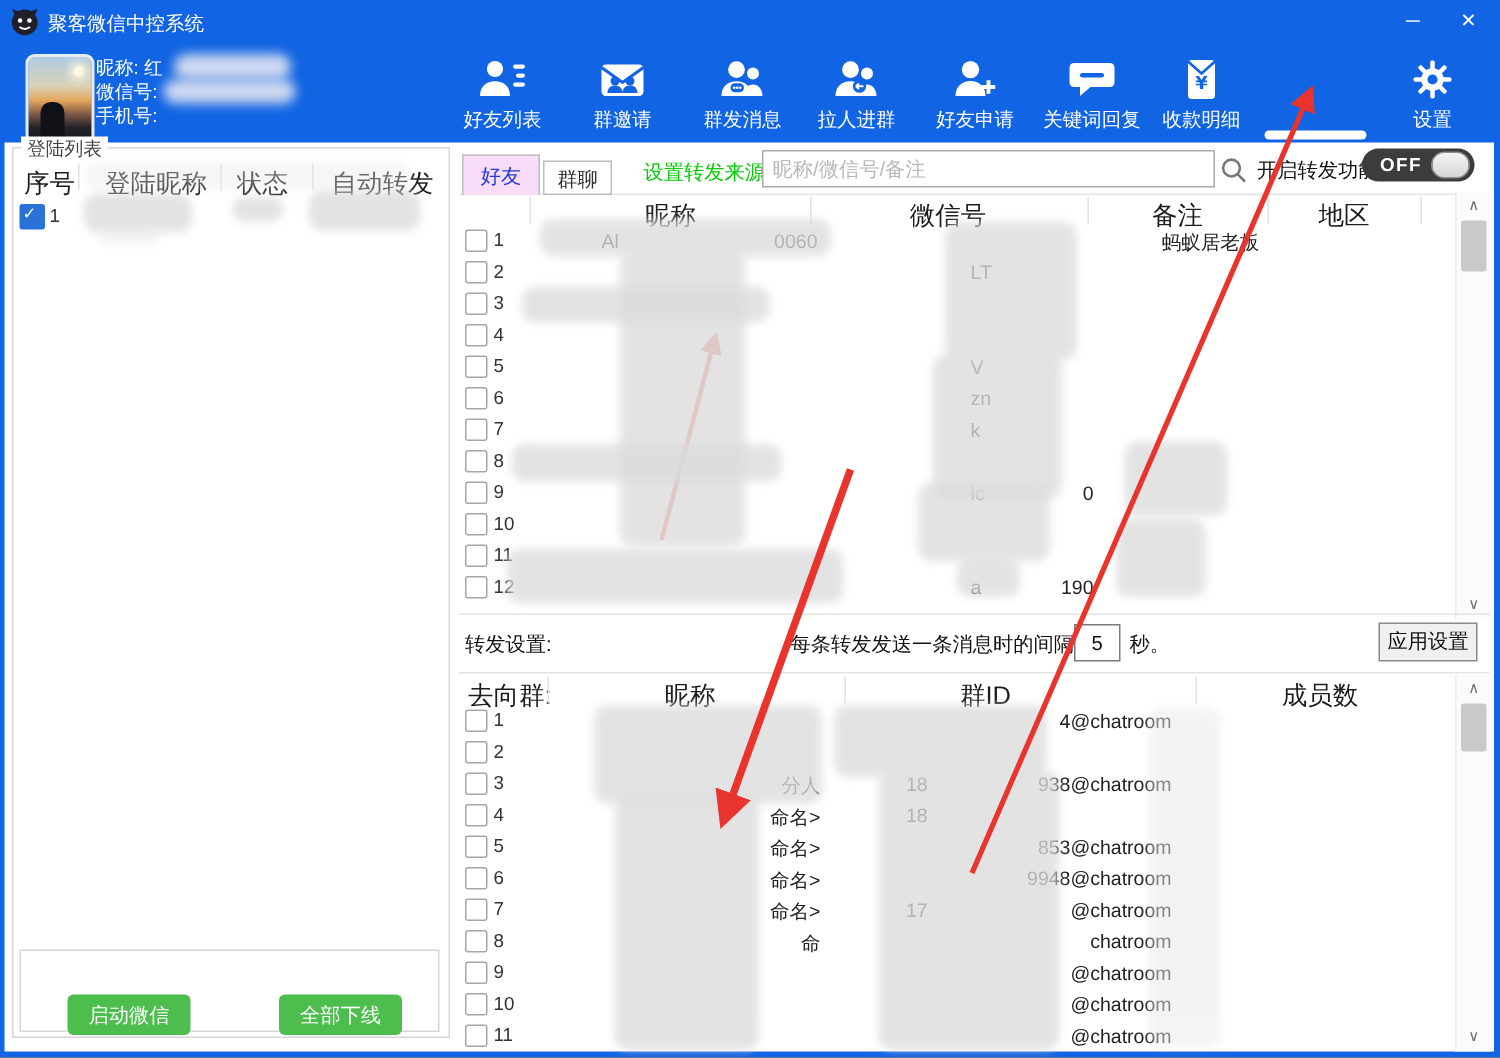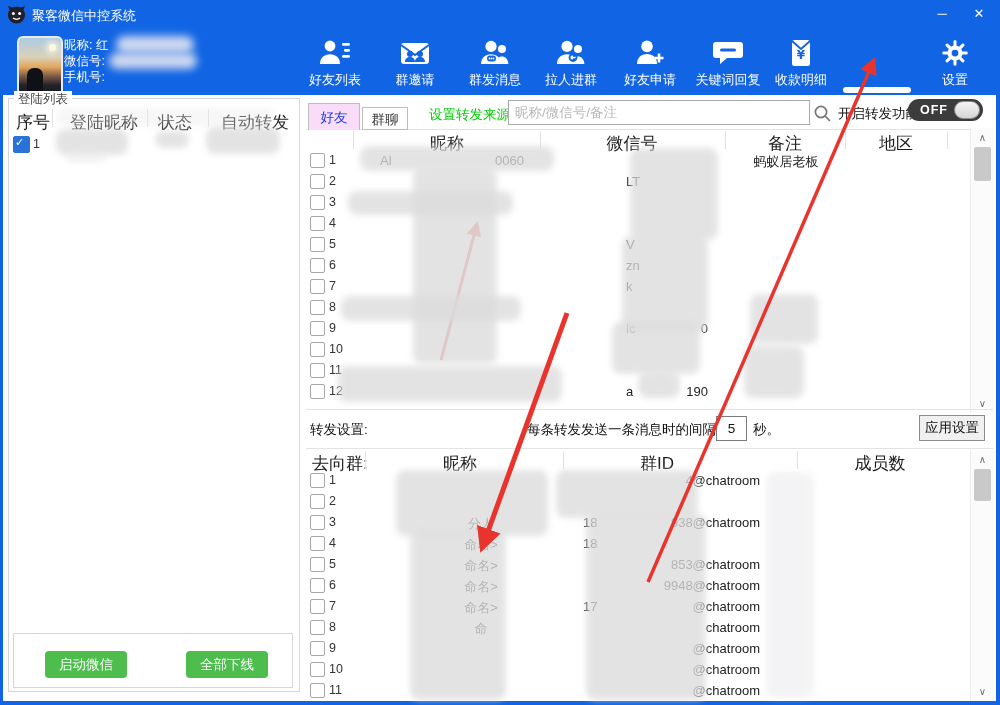--- a/index.html
+++ b/index.html
@@ -25,44 +25,44 @@
   .gbox{border:1px solid #D6D6D6;background:#fff;}
   .glegend{background:#fff;padding:0 4px;font-size:12.5px;color:#444;}
   .hcell{font-size:17px;color:#1c1c1c;white-space:nowrap;}
   .vsep{width:1px;background:#E2E2E2;}
   .hline{height:1px;background:#E3E3E3;}
   .cb{position:absolute;left:4px;top:3px;width:13px;height:13px;border:1px solid #A6A6A6;border-radius:2px;background:#fff;}
   .cb.checked{background:#2B72D8;border-color:#2B72D8;}
   .cb.checked::after{content:"✓";position:absolute;left:1px;top:-1px;color:#fff;font-size:11px;font-weight:bold;}
   .rn{position:absolute;left:23px;top:3px;font-size:12.5px;color:#333;}
   .row{position:absolute;left:306px;width:664px;height:21px;}
-  .frag{position:absolute;top:3px;font-size:13px;color:#222;white-space:nowrap;}
+  .frag{position:absolute;top:3px;font-size:13px;color:#222;white-space:nowrap;margin-left:21px;}
   .nl{left:74px;} .nr{left:160px;width:58px;text-align:right;}
   .wl{left:320px;} .wr{left:368px;width:34px;text-align:right;}
   .rm{left:420px;width:120px;text-align:center;}
-  .bn{left:130px;width:90px;text-align:center;}
+  .bn{left:130px;width:90px;text-align:right;}
   .il{left:277px;} .ir{left:250px;width:204px;text-align:right;}
   
   .tab{font-size:13.5px;text-align:center;border:1px solid #BDBDBD;box-sizing:border-box;}
   .tab.active{background:#F8DCF8;color:#2239DF;border-bottom:none;z-index:5;}
   .tab.plain{background:#fff;color:#333;}
   .hint{color:#00CE00;font-size:13.5px;}
   .search{left:508px;top:100px;width:302px;height:25px;border:1px solid #ABABAB;box-sizing:border-box;
           font-size:13.5px;color:#333;padding:0 6px;outline:none;font-family:inherit;}
   .search::placeholder{color:#B8B8B8;}
   .toggle{left:908px;top:99px;width:75px;height:22px;background:#3C3C3C;border-radius:11px;cursor:pointer;text-decoration:underline;}
   .toggle .off{position:absolute;left:12px;top:4px;color:#fff;font-size:12.5px;font-weight:bold;letter-spacing:1px;}
   .toggle .knob{position:absolute;right:3px;top:2px;width:26px;height:18px;border-radius:9px;
                 background:linear-gradient(180deg,#F5F5F5,#D5D5D5);border:1px solid #8E8E8E;box-sizing:border-box;}
   
   .sbar{width:23px;background:#FBFBFB;border-left:1px solid #ECECEC;}
   .sbar .ar{position:absolute;left:0;width:100%;text-align:center;font-size:10px;color:#6E6E6E;}
   .sbar .thumb{position:absolute;left:3px;width:17px;background:#C9C9C9;border-radius:2px;}
   
-  .greenbtn{background:#4DBE4D;color:#fff;font-size:13.5px;text-align:center;border-radius:4px;cursor:pointer;}
+  .greenbtn{background:#4DBE4D;color:#fff;font-size:13.5px;text-align:center;border-radius:4px;cursor:pointer;margin-top:12px;}
   .graybtn{background:#F0F0F0;border:1px solid #8C8C8C;color:#111;font-size:13.5px;text-align:center;box-sizing:border-box;cursor:pointer;}
   .numinput{left:716px;top:416px;width:31px;height:25px;border:1px solid #7A7A7A;box-sizing:border-box;
             text-align:center;font-size:13.5px;color:#111;font-family:inherit;outline:none;}
   
   .blob{position:absolute;background:#DCDCDC;opacity:.78;filter:blur(3px);border-radius:9px;z-index:20;}
   .blob.light{background:#E9E9EC;opacity:.5;}
   .blob.onblue{background:#E9E9F2;opacity:.88;filter:blur(4px);z-index:6;}
   .lay{position:absolute;left:0;top:0;width:1000px;height:705px;pointer-events:none;}
   .z15{z-index:15;} .z50{z-index:50;}
   .txt{position:absolute;white-space:nowrap;}

